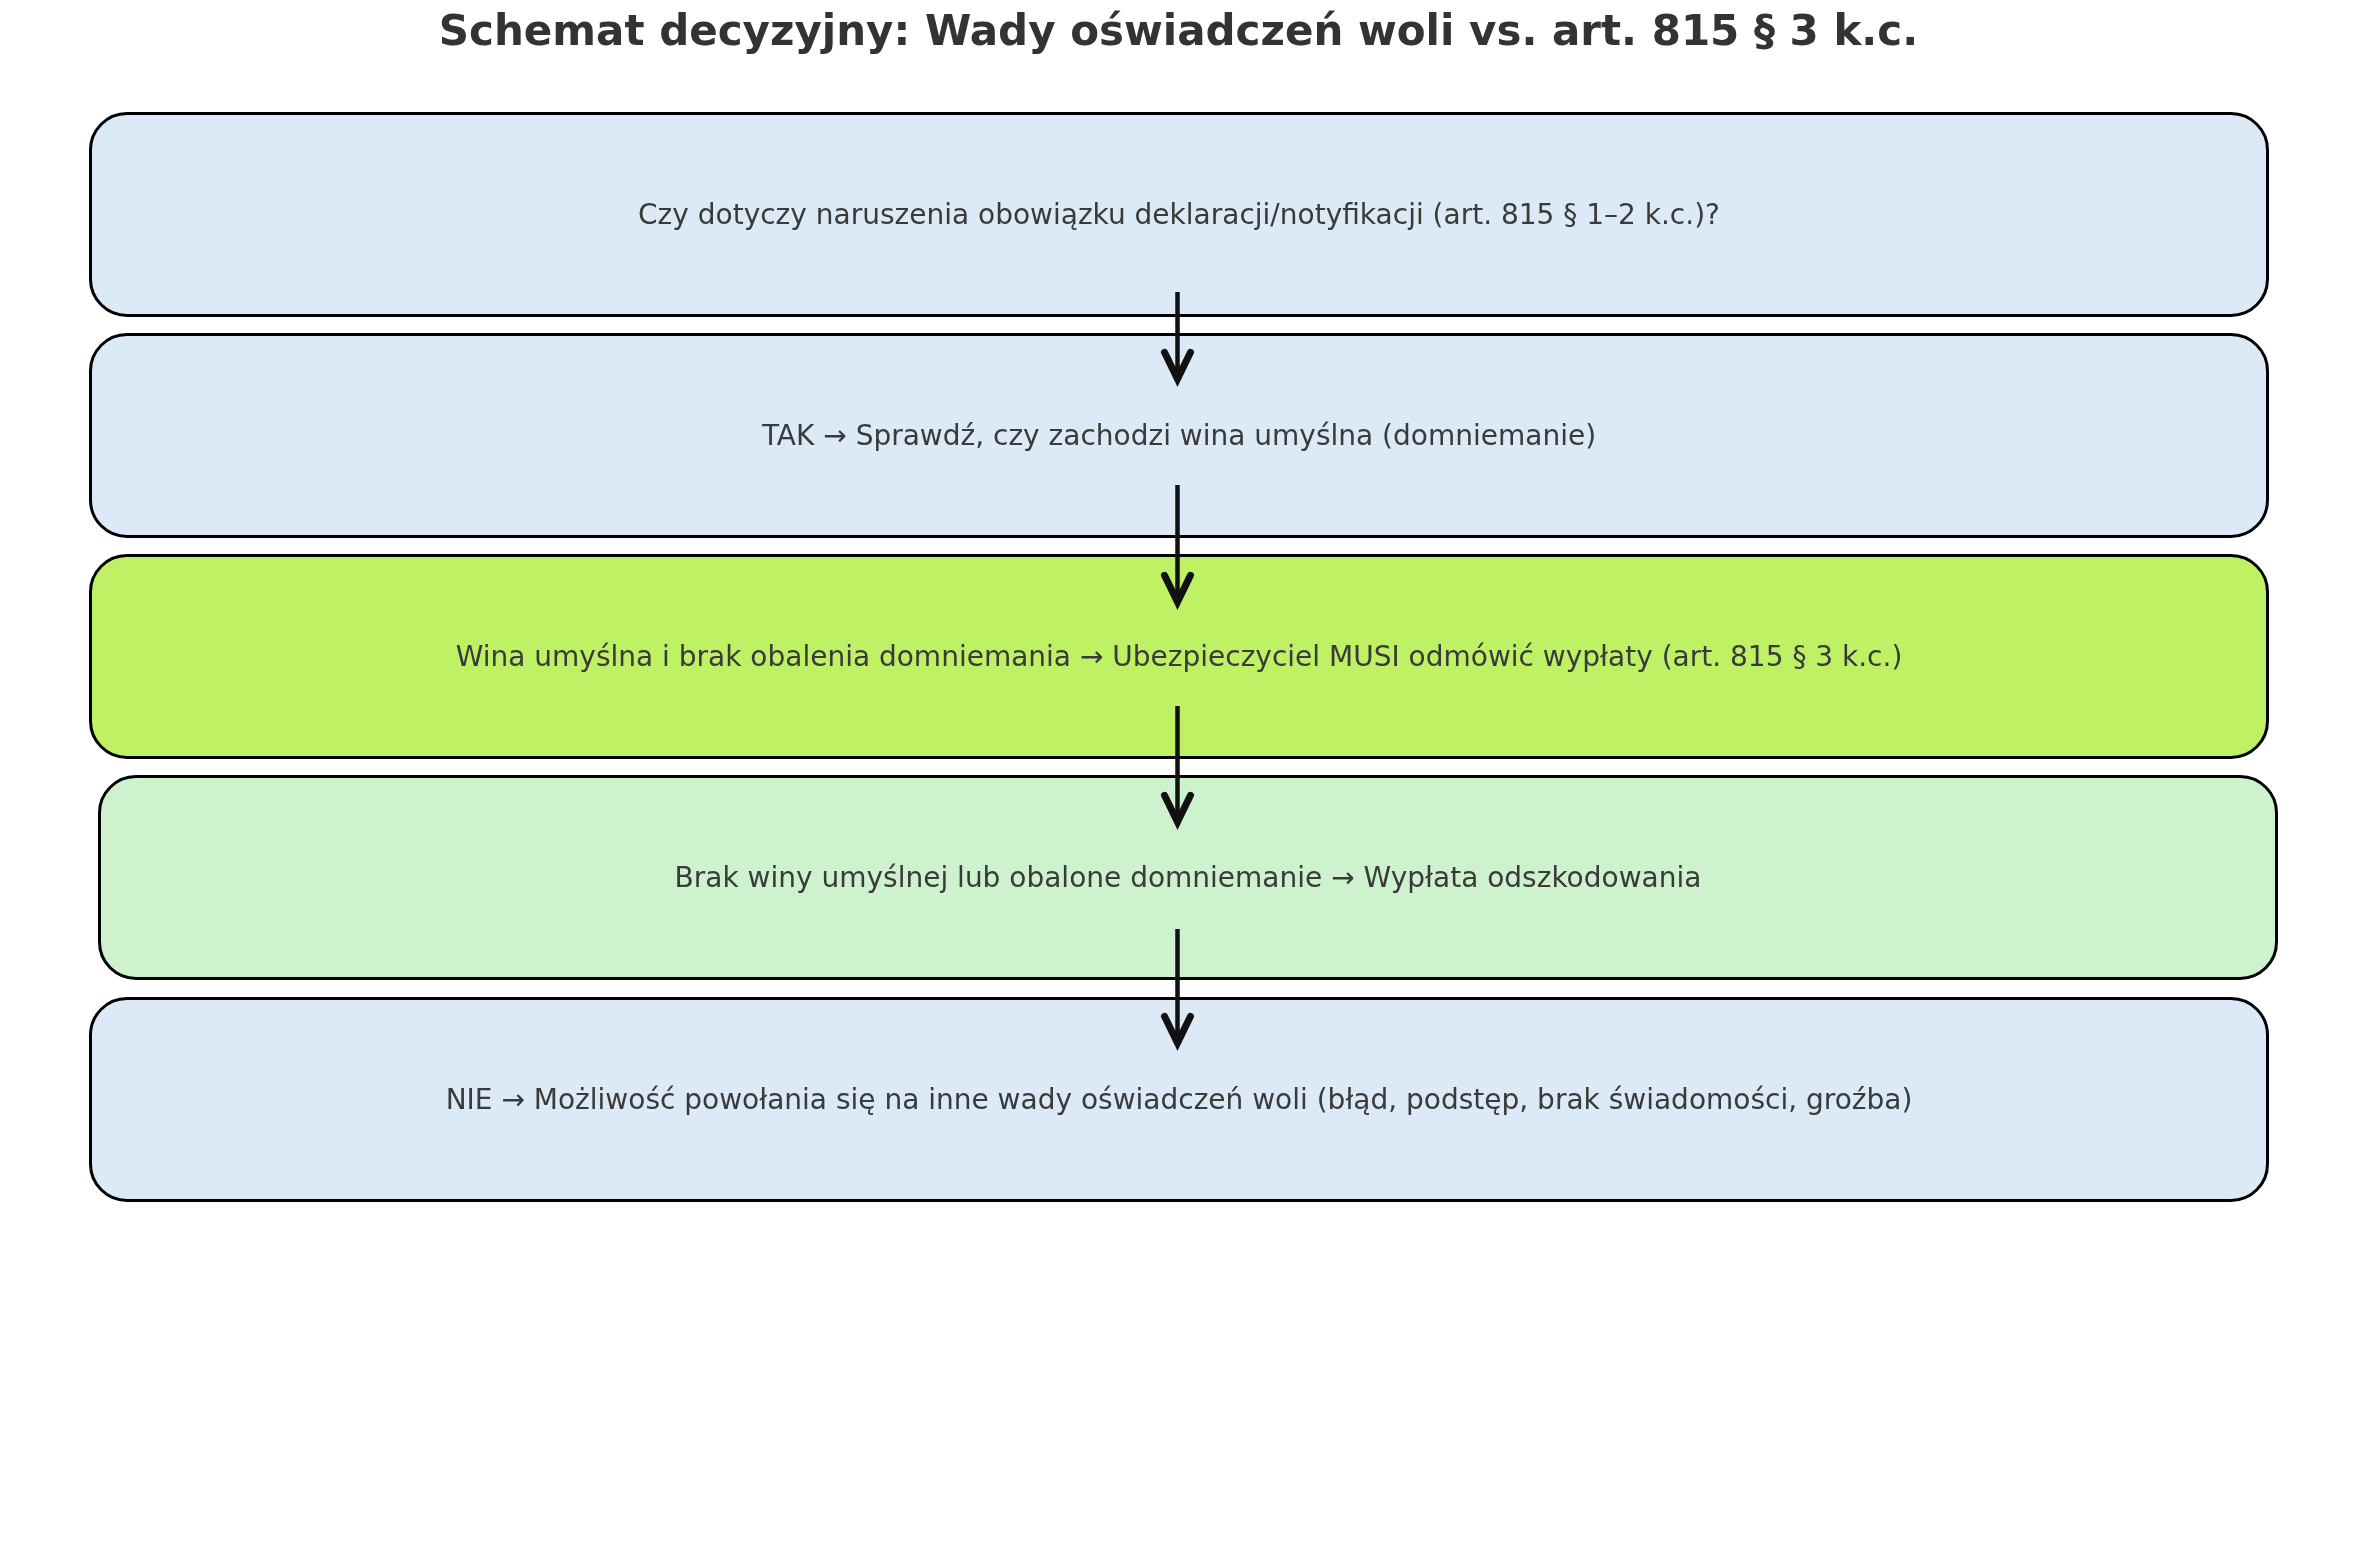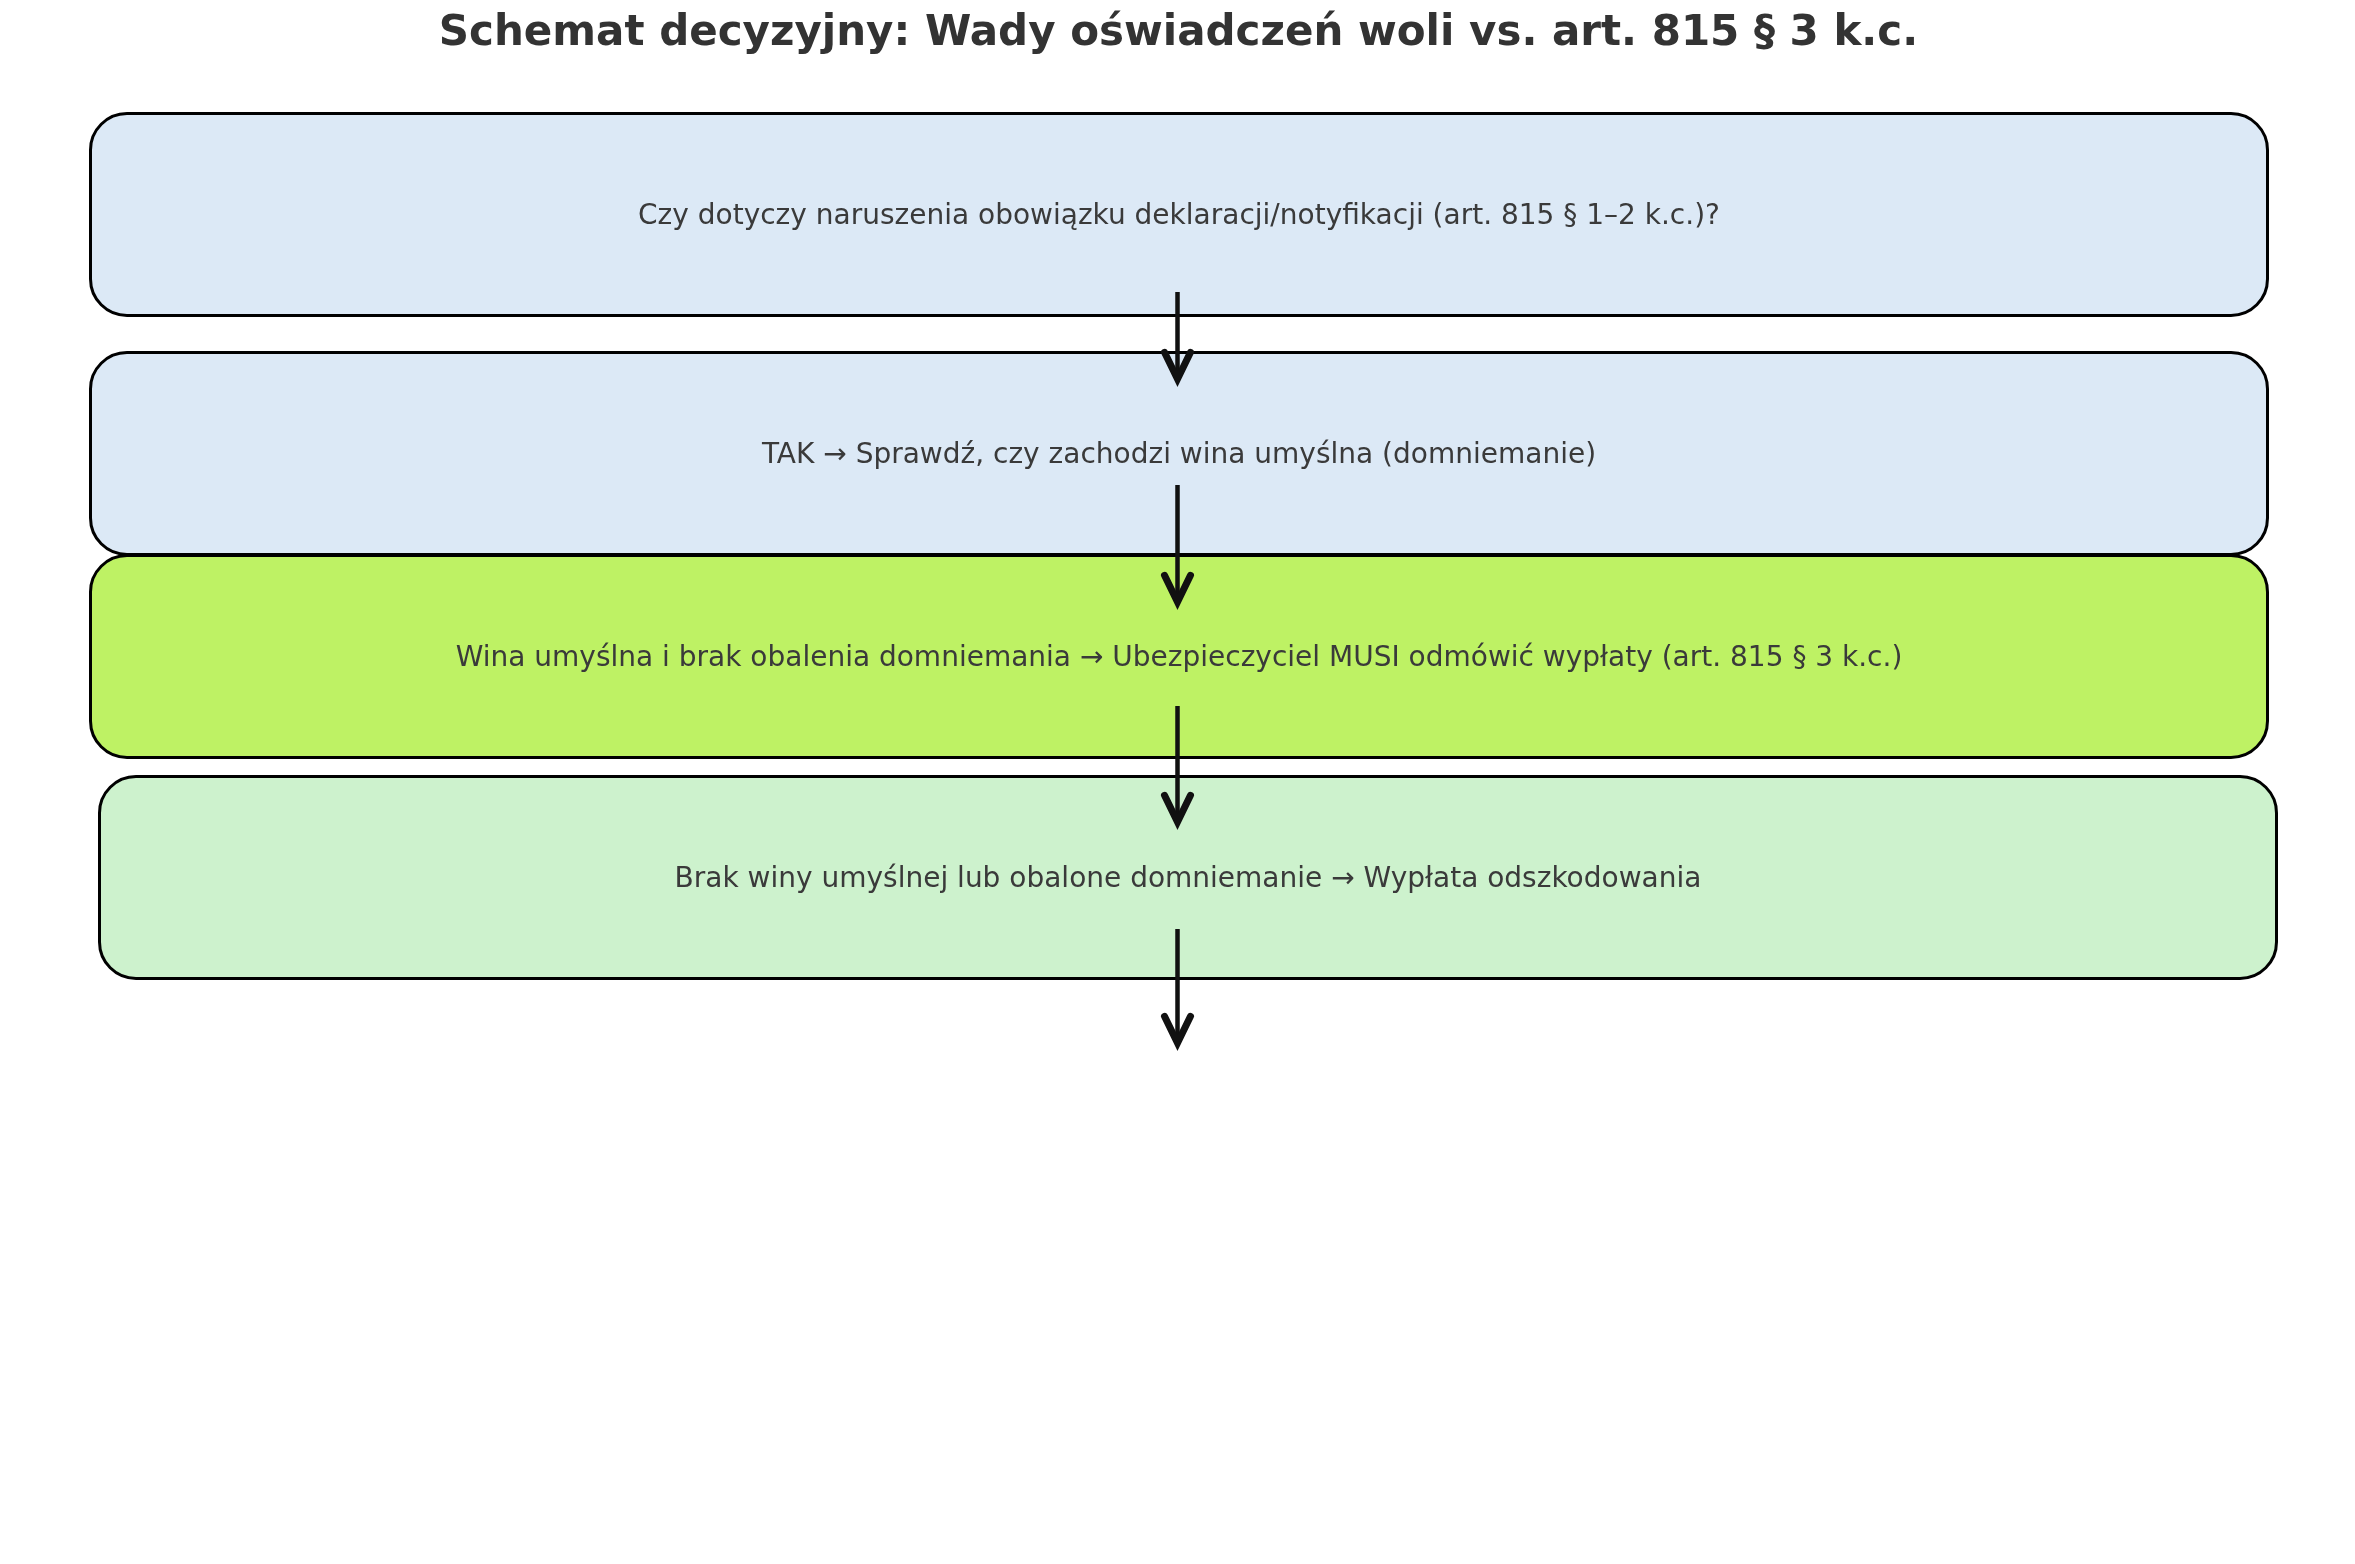--- a/index.html
+++ b/index.html
@@ -36,21 +36,21 @@
     border-radius: 38px;
     display: flex;
     align-items: center;
     justify-content: center;
     text-align: center;
     font-size: 28px;
     color: #3a3a3a;
     padding: 0 79px;
   }
   .node-1 { top: 112px; }
-  .node-2 { top: 351px; justify-content: center; }
+  .node-2 { top: 333px; justify-content: center; }
   .node-3 { top: 554px; }
   .node-4 { top: 775px; }
   .node-5 { top: 997px; }
   .node-6 { top: 1218px; }
 
   .flow-arrow {
     position: absolute;
     left: 1157px;
     width: 41px;
     overflow: visible;
@@ -95,20 +95,23 @@
   </div>
 
   <div class="node node-3" style="background: #bef264;">
     <span>Wina umyślna i brak obalenia domniemania → Ubezpieczyciel MUSI odmówić wypłaty (art. 815 § 3 k.c.)</span>
   </div>
 
   <div class="node node-4" style="background: rgb(205, 242, 205); margin-left: 9px;">
     <span>Brak winy umyślnej lub obalone domniemanie → Wypłata odszkodowania</span>
   </div>
 
+  <div class="node node-5" style="background: rgb(220, 233, 246);">
+    <span>NIE → Możliwość powołania się na inne wady oświadczeń woli (błąd, podstęp, brak świadomości, groźba)</span>
+  </div>
 
 
   <div class="flow-arrow arrow-1">
     <svg viewBox="0 0 41 93" preserveAspectRatio="none" aria-hidden="true">
       <line class="shaft" x1="20.5" y1="0" x2="20.5" y2="87"></line>
       <polyline class="head" points="7.5,61 20.5,88 33.5,61"></polyline>
     </svg>
   </div>
 
   <div class="flow-arrow arrow-2">

